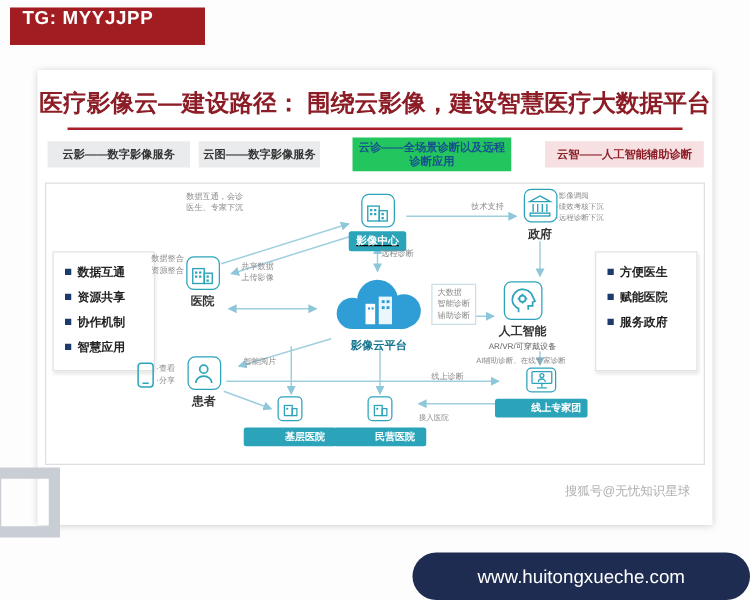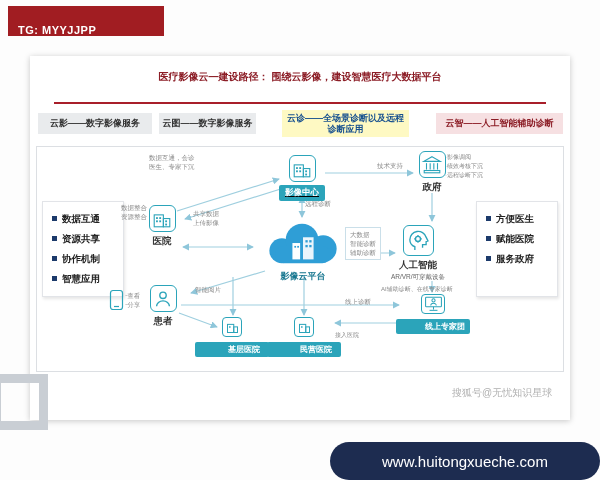--- a/index.html
+++ b/index.html
@@ -2,40 +2,40 @@
 <html><head>
 <meta charset="utf-8">
 <style>
   html,body{margin:0;padding:0;}
   body{
     position:relative;width:600px;height:480px;overflow:hidden;
     background:#fdfdfd;font-family:"Liberation Sans",sans-serif;
   }
   .tg-banner{
     position:absolute;left:8px;top:6px;width:146px;height:30px;
-    background:#a11d22;color:#fff;font-size:11px;font-weight:bold;
-    display:flex;align-items:flex-end;padding-left:10px;letter-spacing:.5px;
+    background:#a11d22;color:#fff;font-size:15px;font-weight:bold;
+    display:flex;align-items:flex-start;padding-left:10px;letter-spacing:.5px;
   }
   .slide{
     position:absolute;left:30px;top:56px;width:540px;height:364px;
     background:#fff;box-shadow:0 1px 6px rgba(0,0,0,.22);
   }
   .title{
     position:absolute;top:14px;left:0;right:0;text-align:center;
-    font-size:10px;font-weight:bold;color:#8c1d26;
+    font-size:19px;font-weight:bold;color:#8c1d26;
   }
   .rule{position:absolute;top:46px;left:24px;width:492px;height:2px;background:#a81f2a;}
   .cat{
     position:absolute;display:flex;align-items:center;justify-content:center;
     text-align:center;font-size:9px;font-weight:bold;color:#333;line-height:11px;
     padding:1px 3px;box-sizing:border-box;
   }
   .cat1{left:8px;top:57px;width:114px;height:21px;background:#e9ebed;}
   .cat2{left:129px;top:57px;width:97px;height:21px;background:#e9ebed;}
-  .cat3{left:252px;top:54px;width:127px;height:27px;background:#fef9c3;color:#17508f;}
+  .cat3{left:252px;top:54px;width:127px;height:27px;background:#22c55e;color:#17508f;}
   .cat4{left:406px;top:57px;width:127px;height:21px;background:#f6e0e2;color:#8c1d26;}
   .diagram{
     position:absolute;left:6px;top:90px;width:526px;height:224px;
     border:1px solid #dcdfe3;background:#fff;
   }
   .connectors{position:absolute;left:0;top:0;width:526px;height:224px;}
   .panel{
     position:absolute;width:82px;height:96px;background:#fff;
     border:1px solid #e2e4e8;box-shadow:1px 2px 3px rgba(0,0,0,.10);
     padding:7px 12px 0 9px;box-sizing:border-box;

